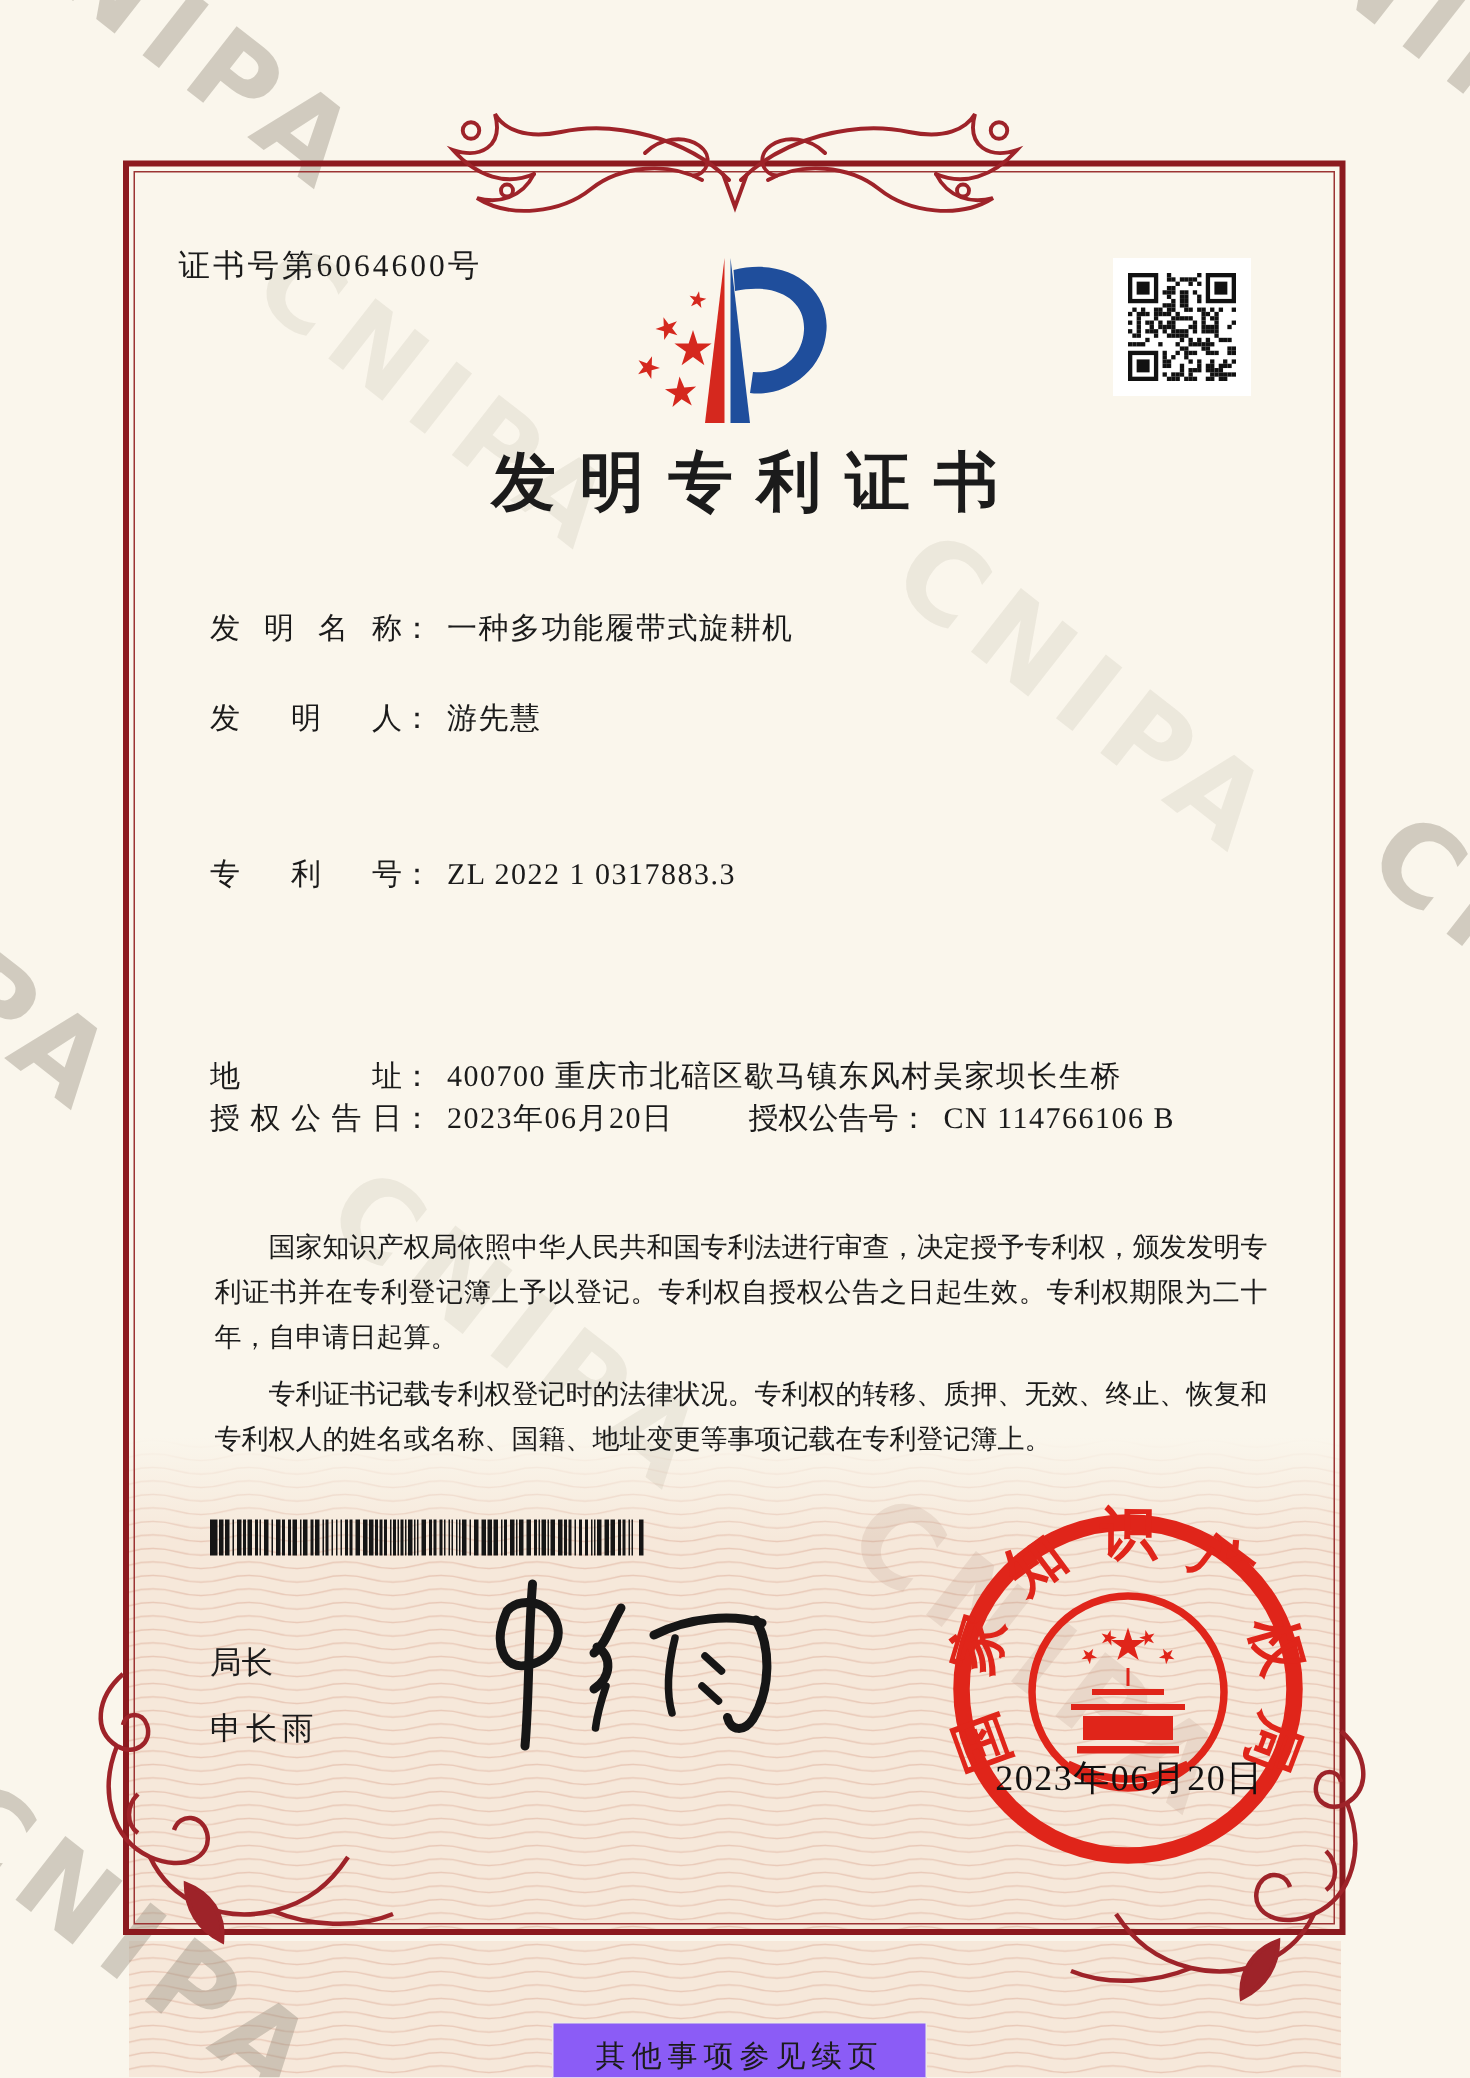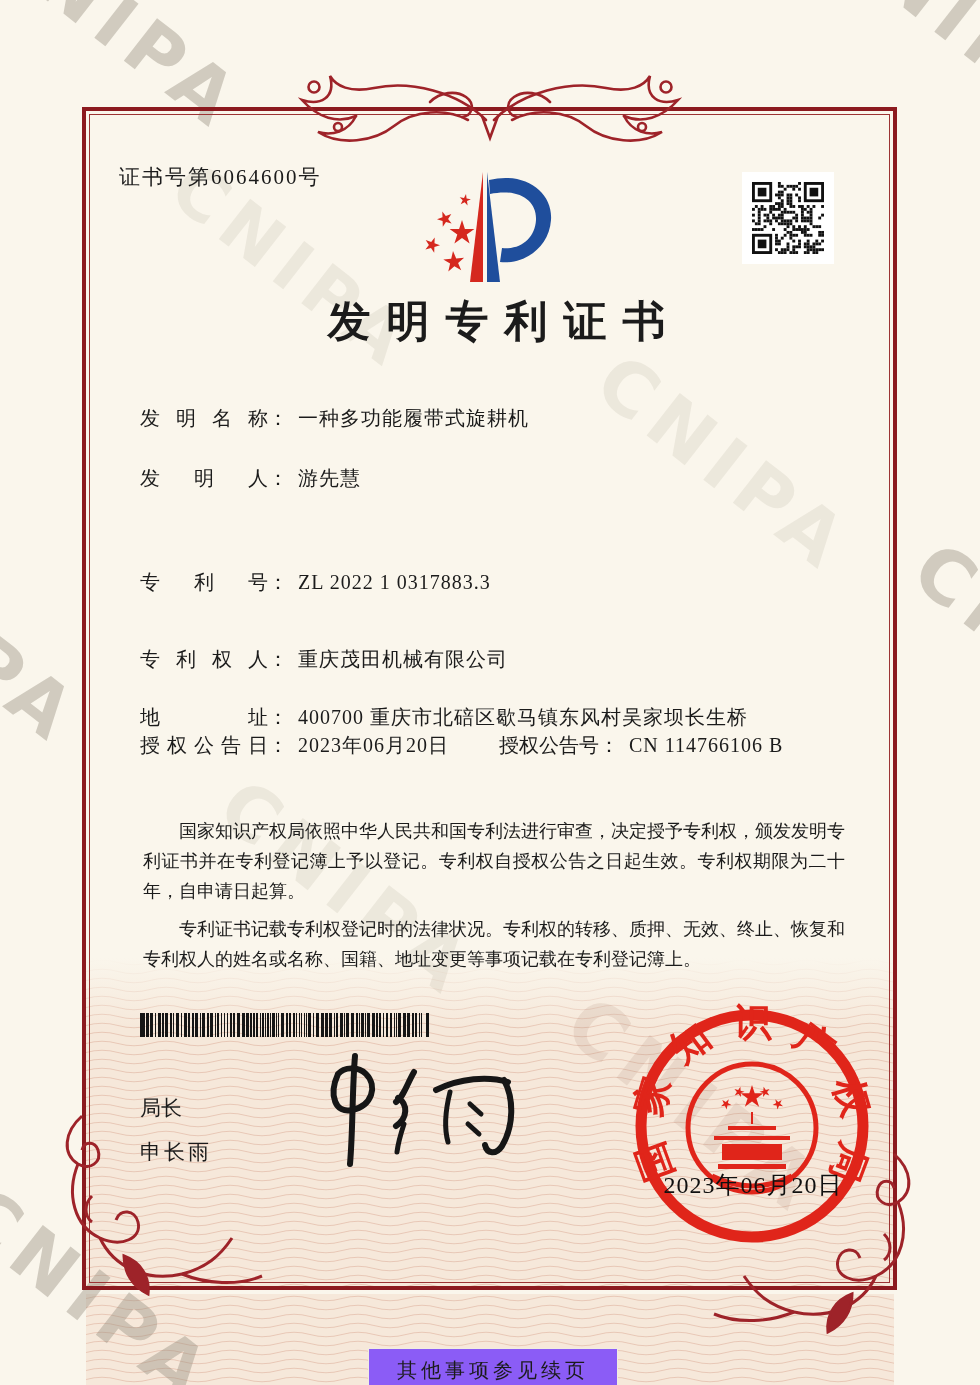--- a/index.html
+++ b/index.html
@@ -385,23 +385,20 @@
 
   <div class="row" id="row-1">
     <span class="flabel">发明人</span><span class="fcolon">：</span><span class="fvalue">游先慧</span>
   </div>
   <div class="row" id="row-0">
     <span class="flabel">发明名称</span><span class="fcolon">：</span><span class="fvalue">一种多功能履带式旋耕机</span>
   </div>
   <div class="row" id="row-2">
     <span class="flabel">专利号</span><span class="fcolon">：</span><span class="fvalue">ZL 2022 1 0317883.3</span>
   </div>
-  <div class="row" id="row-4">
-    <span class="flabel">专利权人</span><span class="fcolon">：</span><span class="fvalue">重庆茂田机械有限公司</span>
-  </div>
   <div class="row" id="row-5">
     <span class="flabel">地址</span><span class="fcolon">：</span><span class="fvalue">400700 重庆市北碚区歇马镇东风村吴家坝长生桥</span>
   </div>
   <div class="row" id="row-6">
     <span class="flabel">授权公告日</span><span class="fcolon">：</span><span class="fvalue">2023年06月20日</span><span class="pair2"><span>授权公告号</span><span class="fcolon">：</span><span class="fvalue">CN 114766106 B</span></span>
   </div>
 
   <div id="paras">
     <p>国家知识产权局依照中华人民共和国专利法进行审查，决定授予专利权，颁发发明专利证书并在专利登记簿上予以登记。专利权自授权公告之日起生效。专利权期限为二十年，自申请日起算。</p>
     <p>专利证书记载专利权登记时的法律状况。专利权的转移、质押、无效、终止、恢复和专利权人的姓名或名称、国籍、地址变更等事项记载在专利登记簿上。</p>

